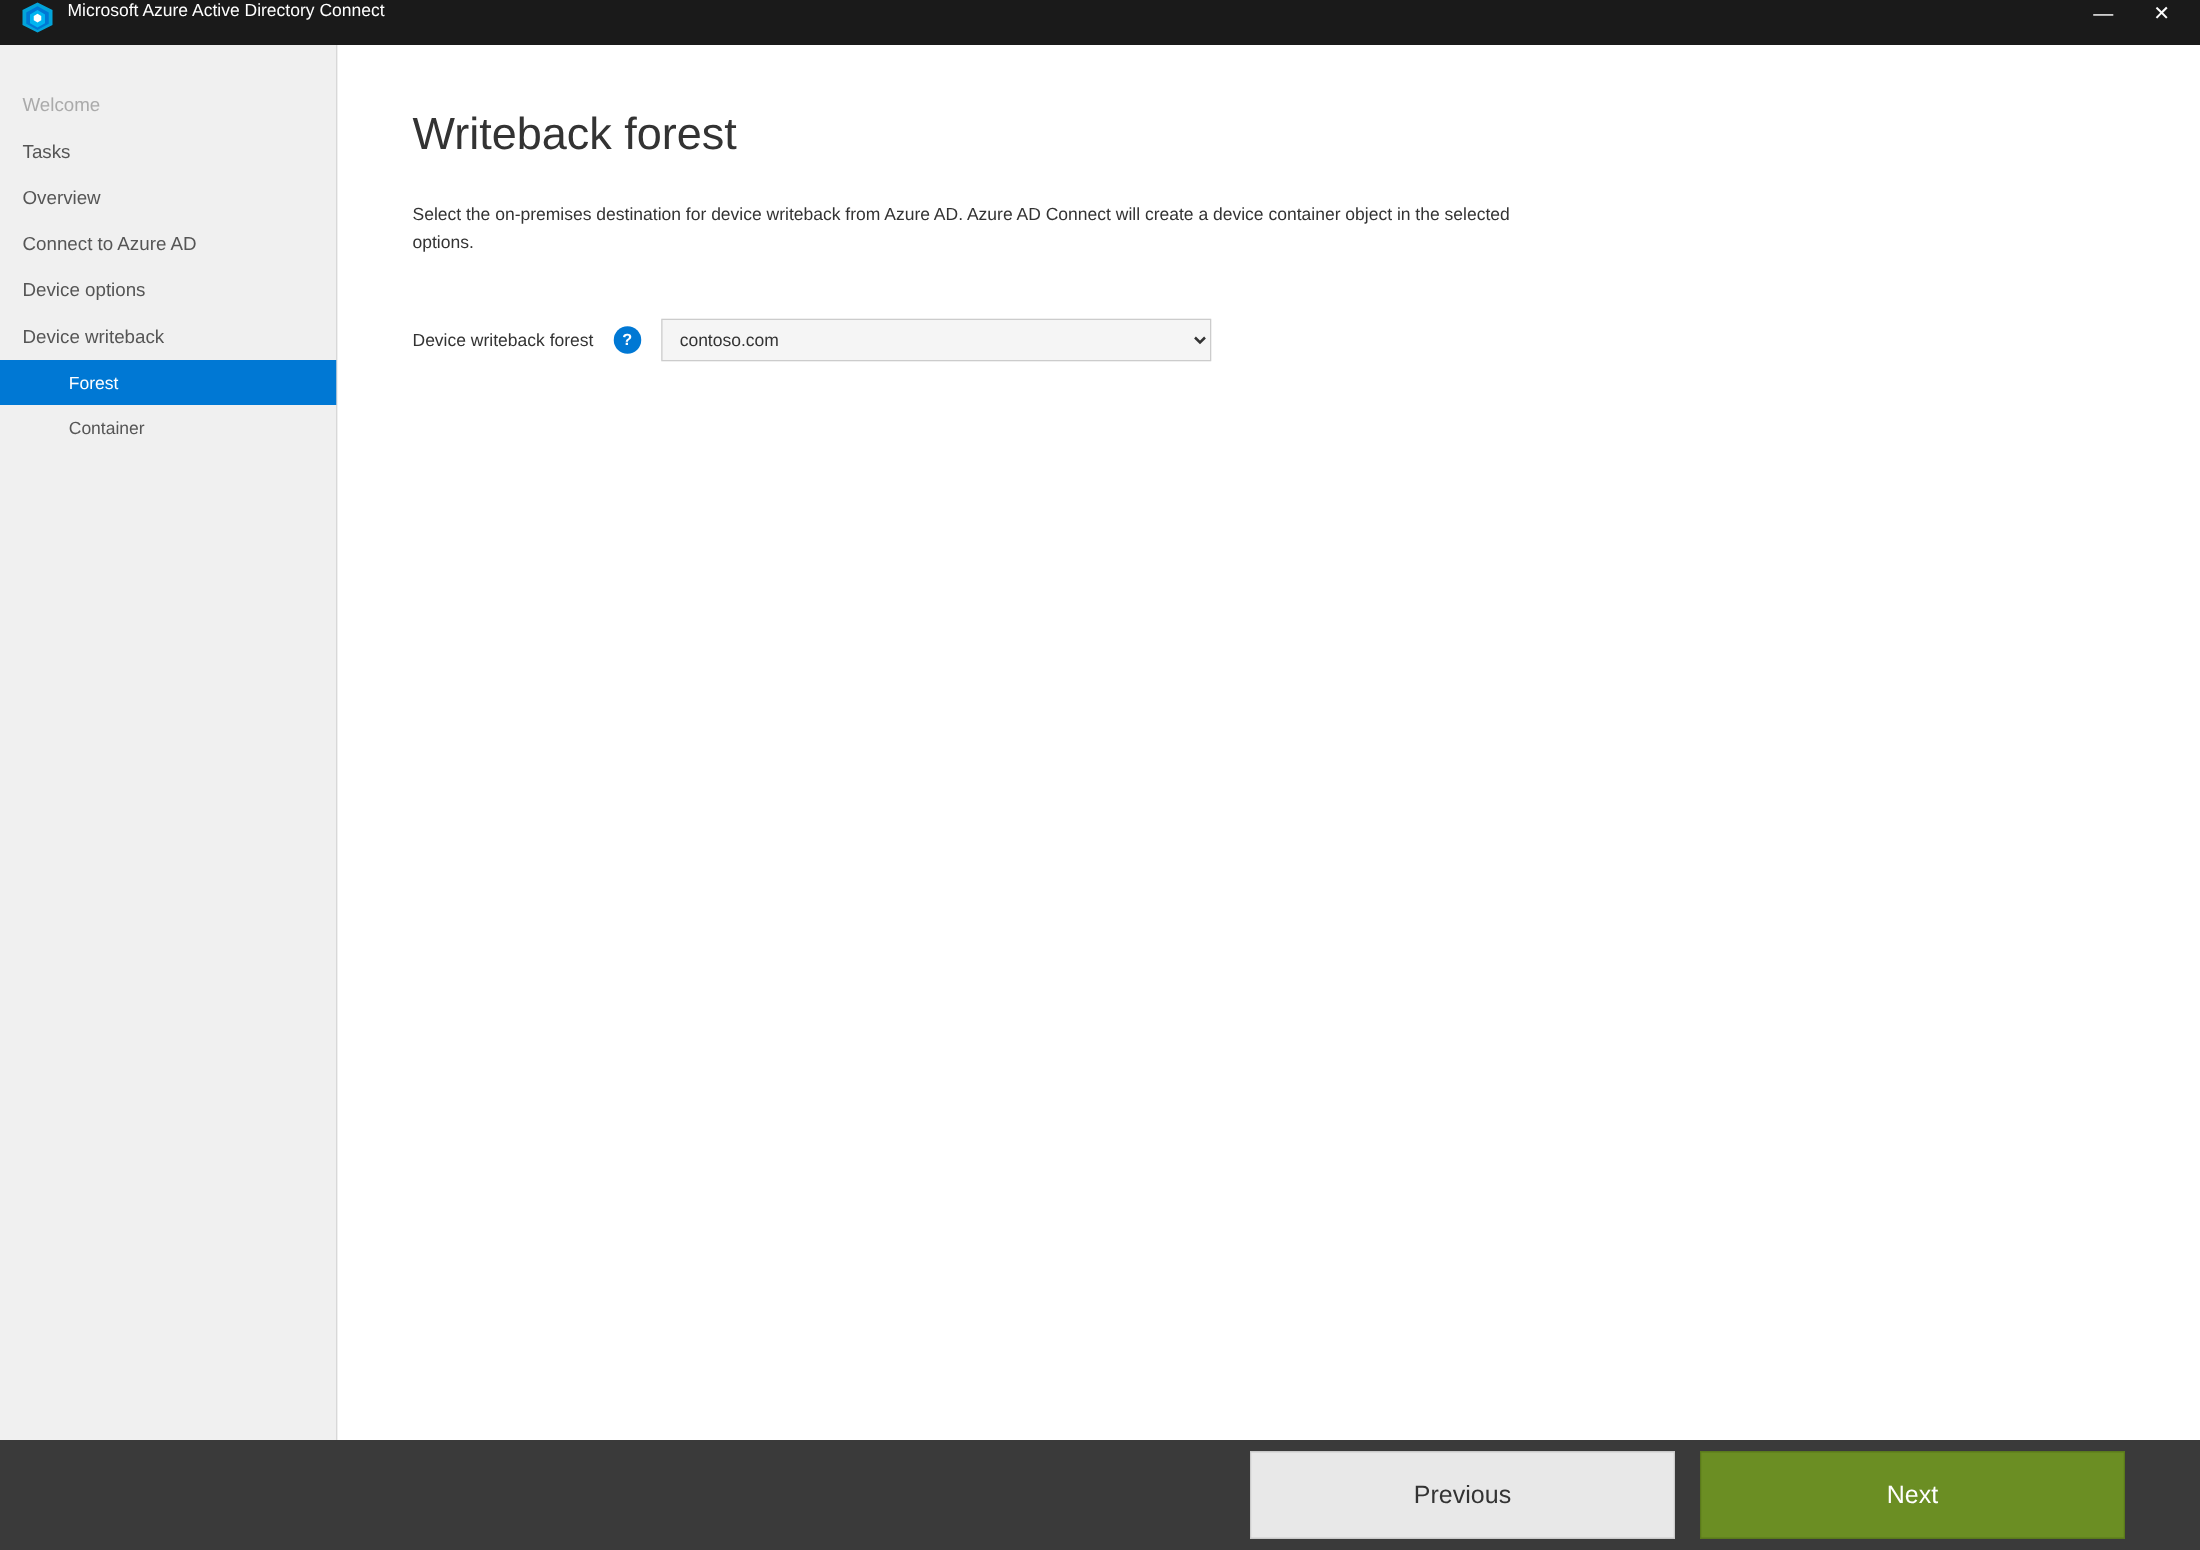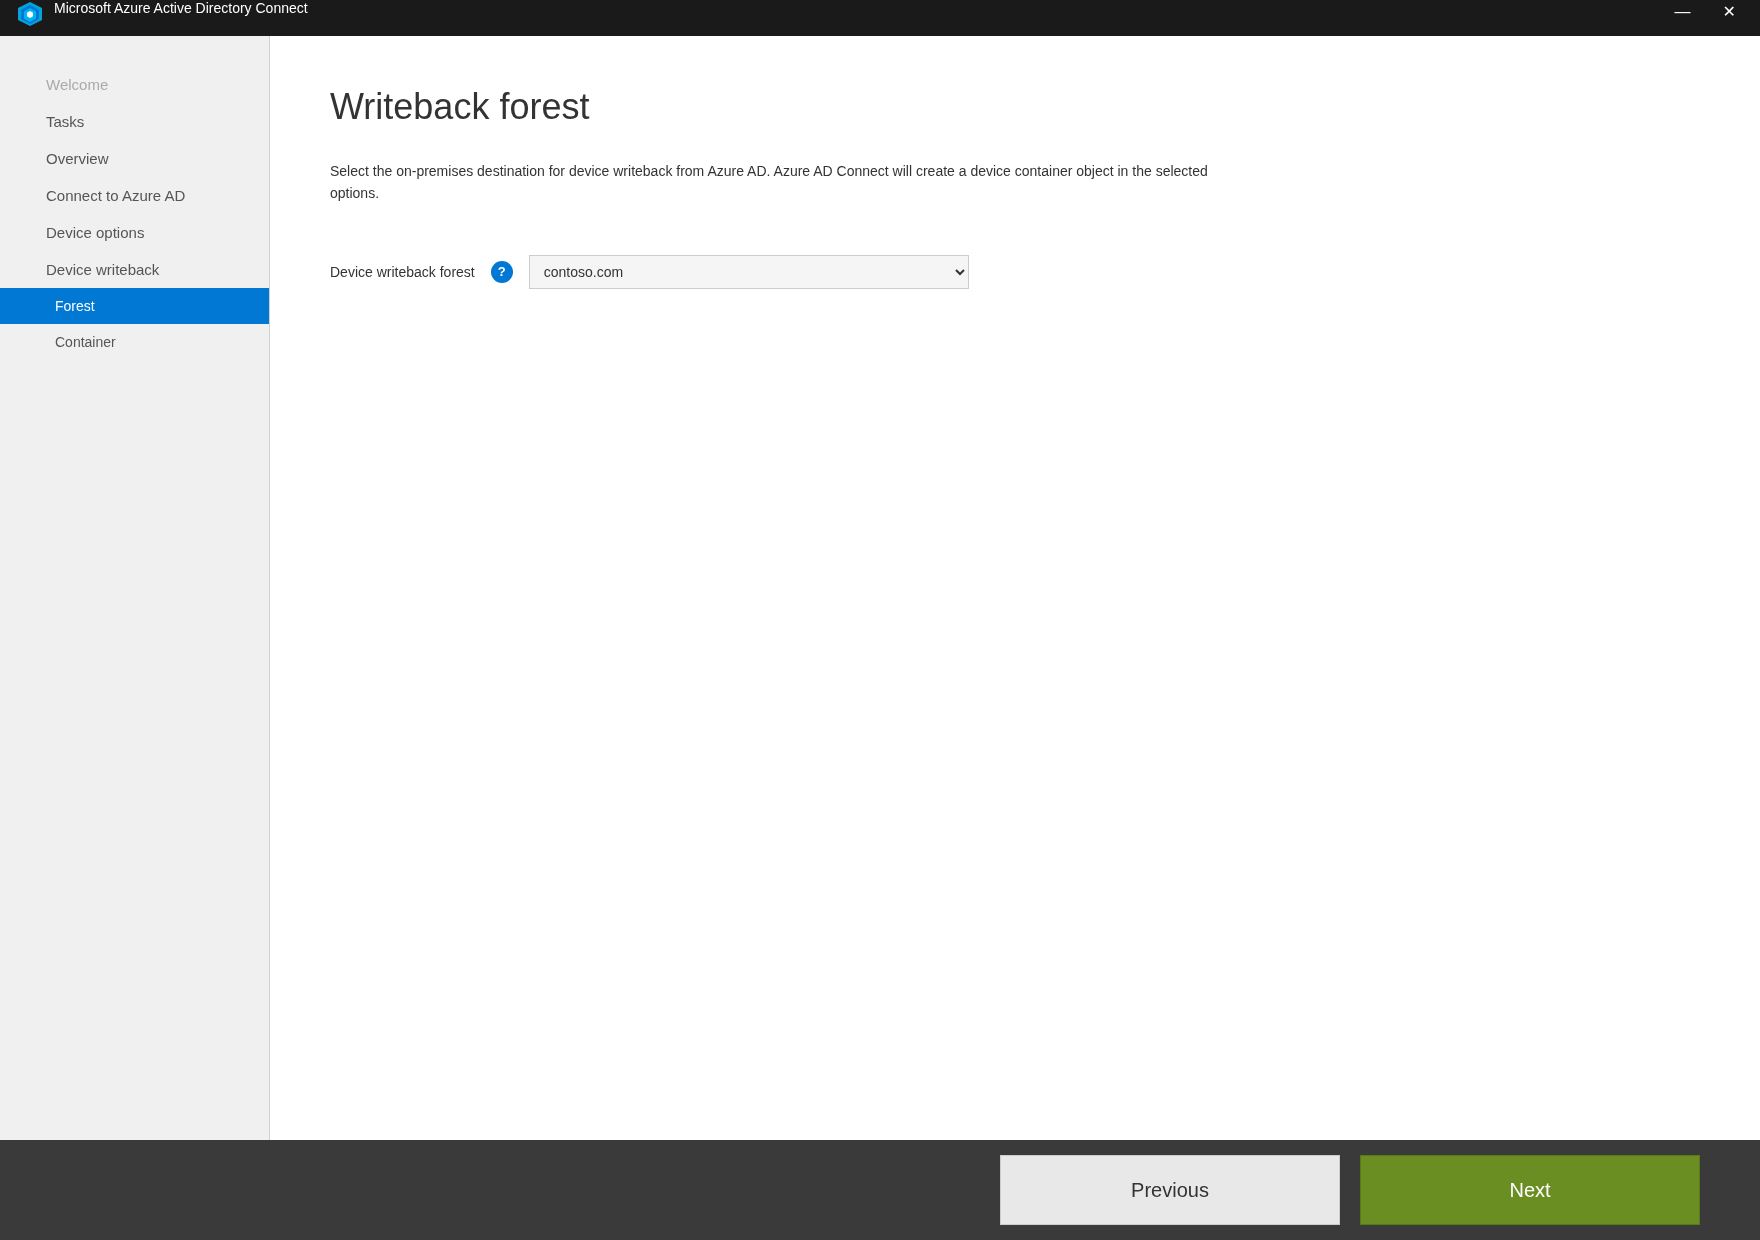--- a/index.html
+++ b/index.html
@@ -71,21 +71,21 @@
     
     .sidebar {
       width: 270px;
       background: #f0f0f0;
       padding: 30px 0 0 0;
       flex-shrink: 0;
       border-right: 1px solid #d0d0d0;
     }
 
     .sidebar-item {
-      padding: 10px 20px 10px 46px;
+      padding: 10px 20px 10px 18px;
       font-size: 15px;
       color: #555555;
       cursor: pointer;
       white-space: nowrap;
     }
 
     .sidebar-item.disabled {
       color: #aaaaaa;
     }
 
@@ -160,21 +160,21 @@
       background: #f5f5f5;
       font-size: 14px;
       padding: 0 10px;
       color: #333333;
       cursor: pointer;
       appearance: auto;
     }
 
     
     .footer {
-      height: 100px;
+      height: 88px;
       background: #3a3a3a;
       display: flex;
       align-items: center;
       justify-content: flex-end;
       padding: 0 60px;
       gap: 20px;
       flex-shrink: 0;
     }
 
     .btn-previous {

